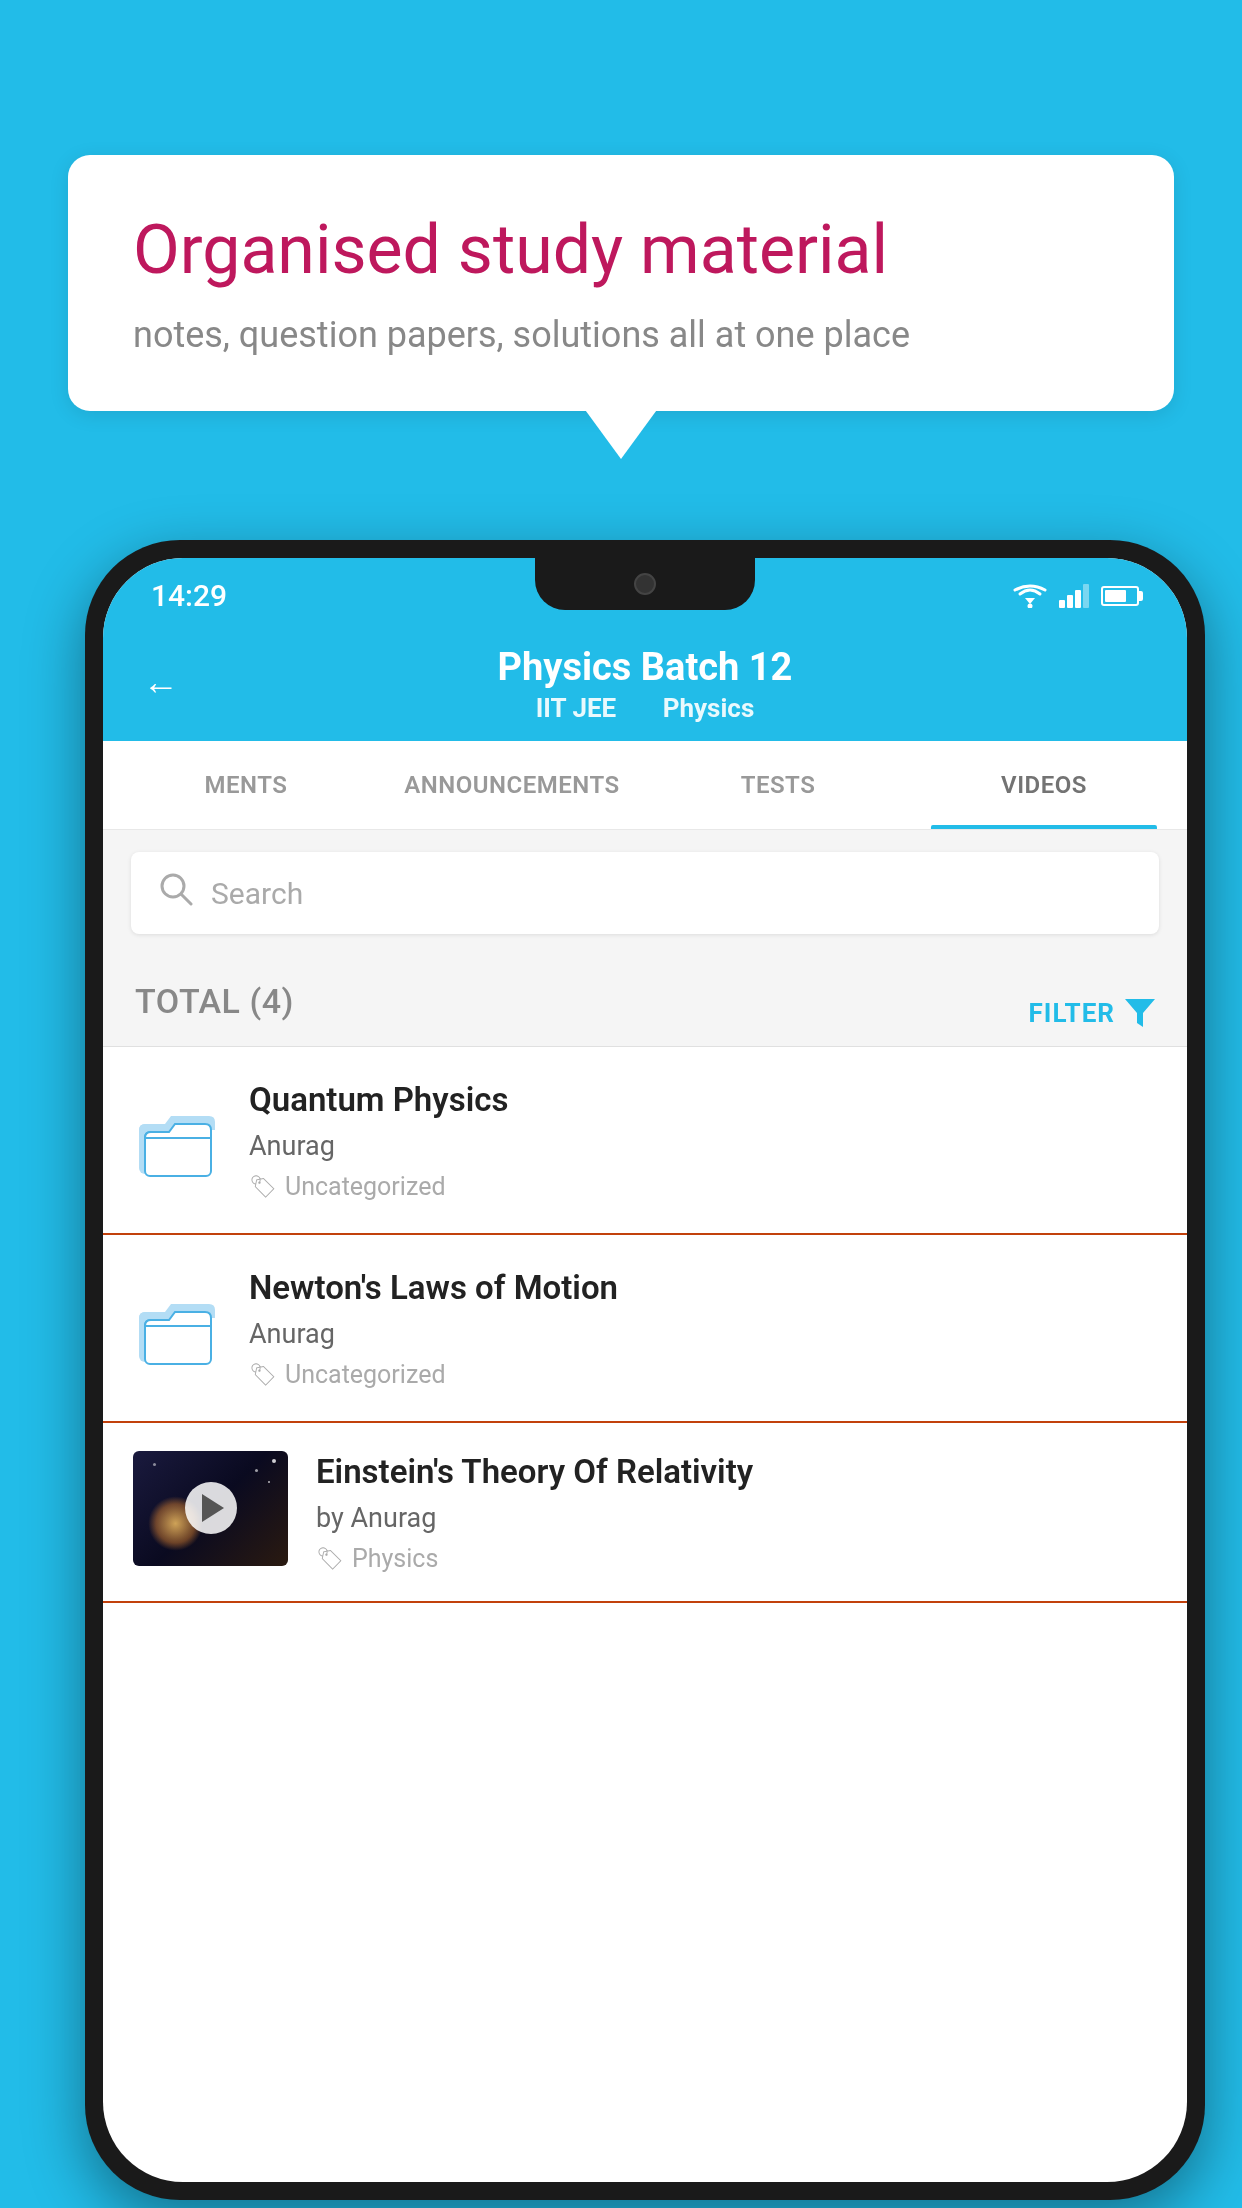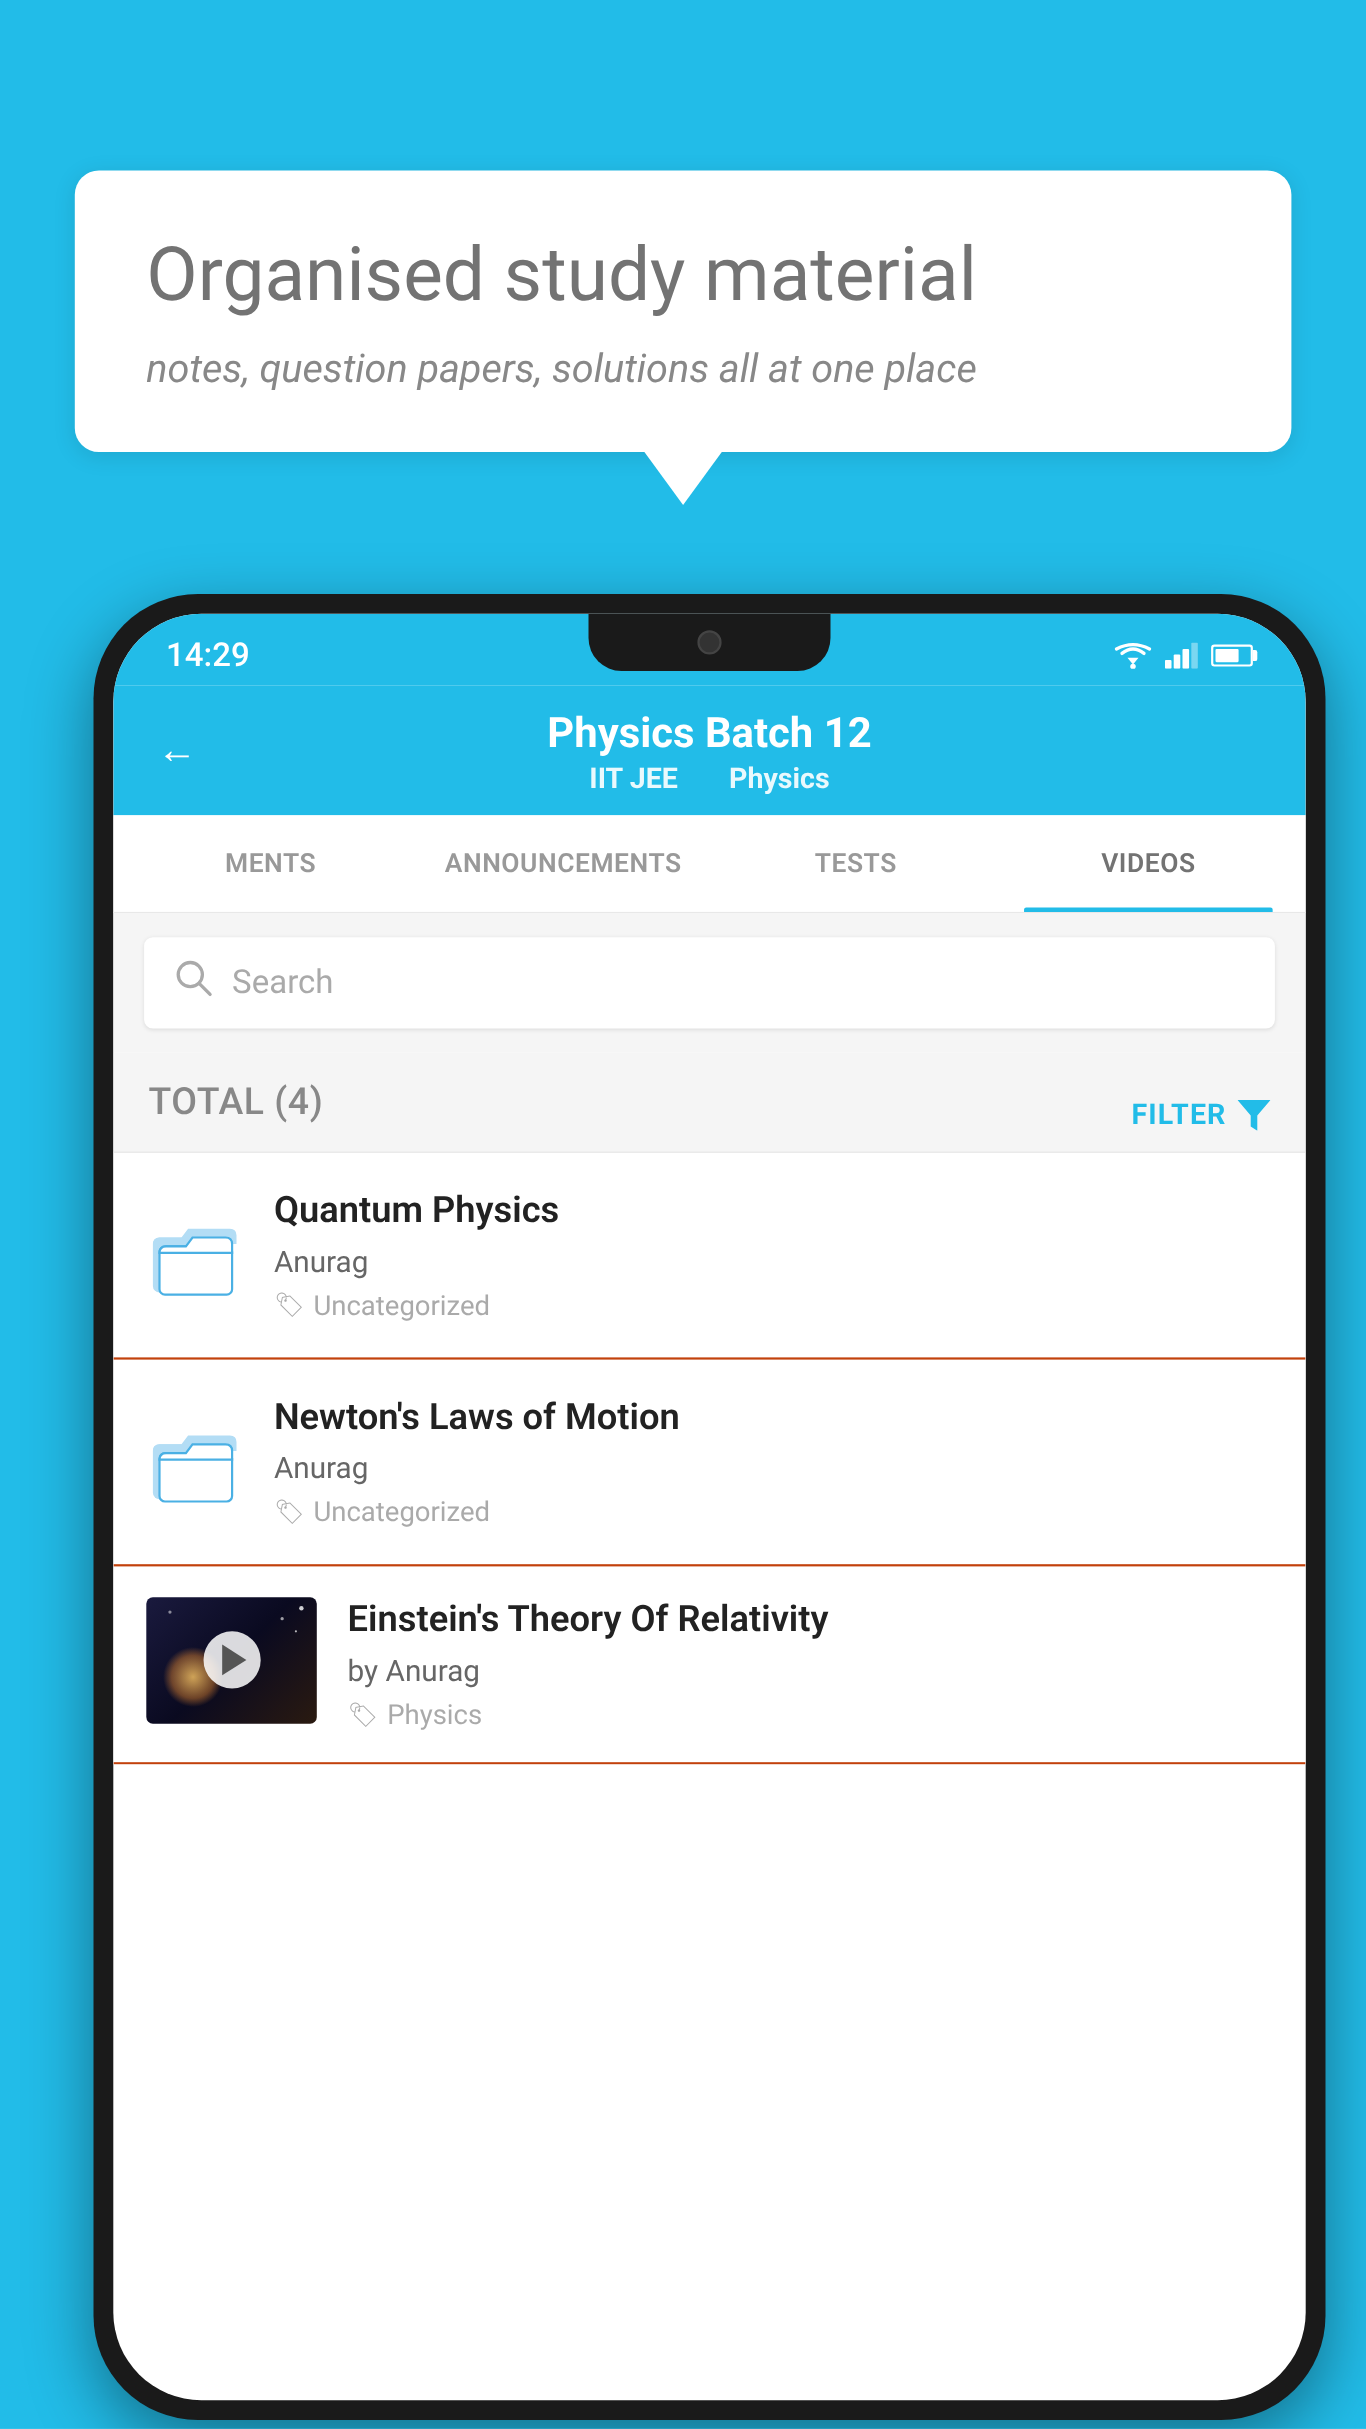--- a/index.html
+++ b/index.html
@@ -38,30 +38,29 @@
       width: 0;
       height: 0;
       border-left: 38px solid transparent;
       border-right: 38px solid transparent;
       border-top: 52px solid white;
     }
 
     .bubble-title {
       font-size: 68px;
       font-weight: 400;
-      color: #737373;
+      color: #be185d;
       line-height: 1.2;
       margin-bottom: 22px;
     }
 
     .bubble-subtitle {
       font-size: 36px;
       color: #888;
       font-weight: 400;
-      font-style: italic;
     }
 
     
     .phone-frame {
       position: absolute;
       top: 540px;
       left: 85px;
       width: 1120px;
       height: 1660px;
       background: #1a1a1a;

